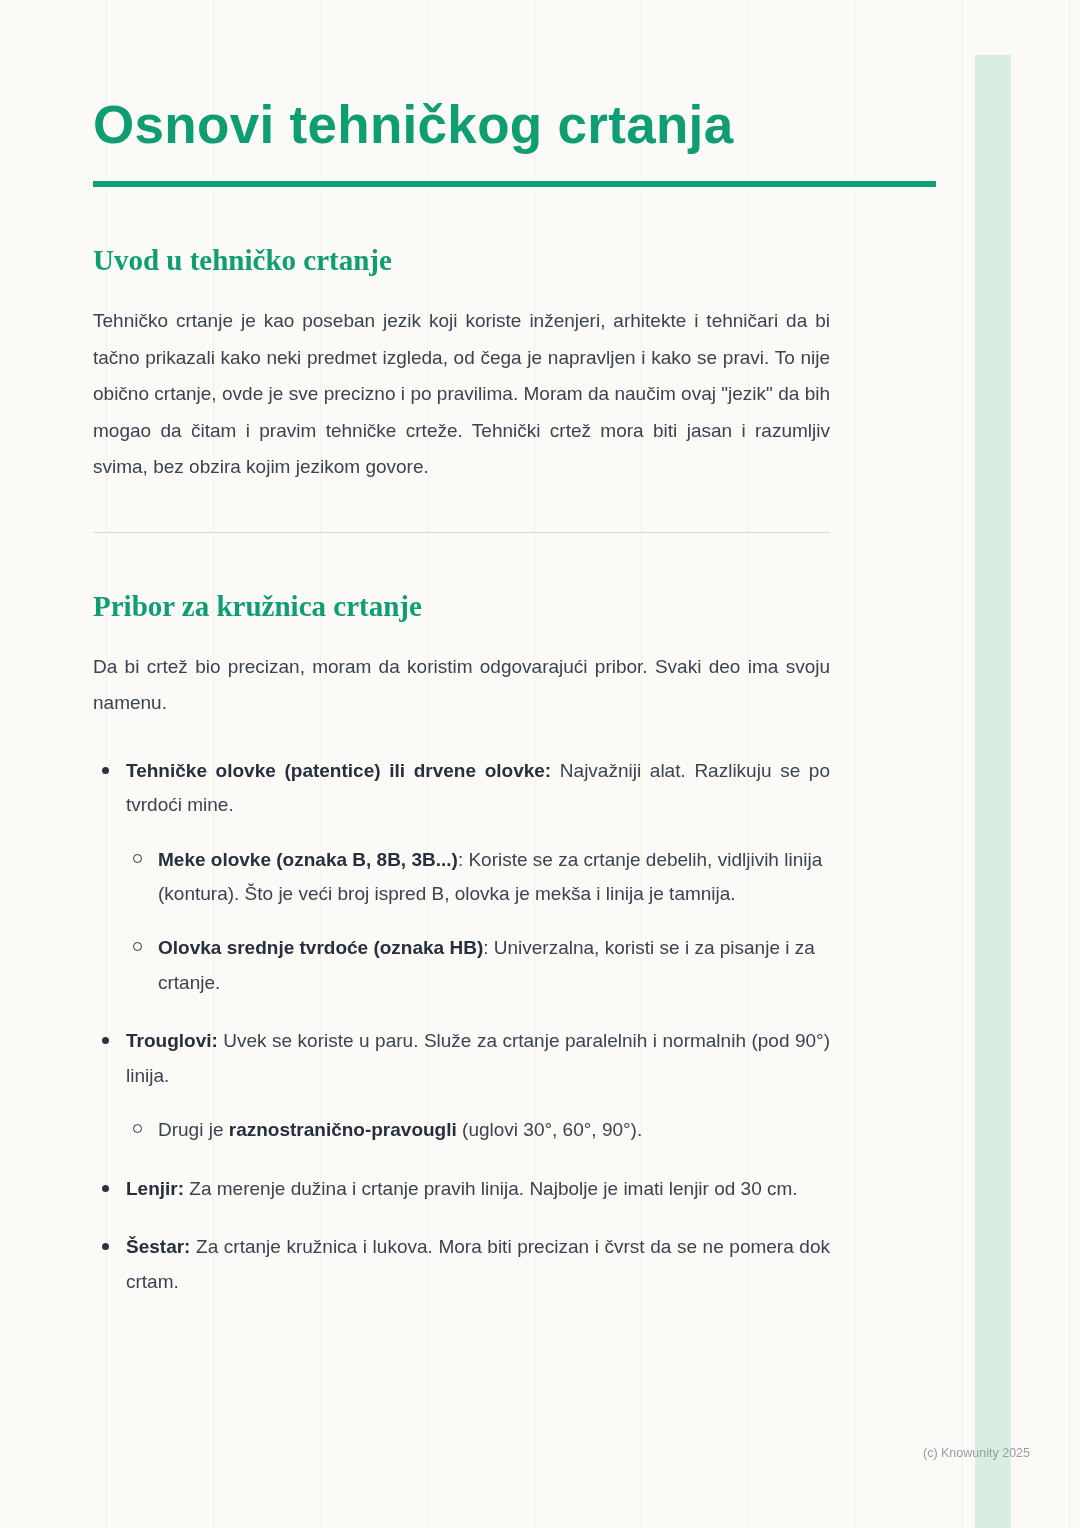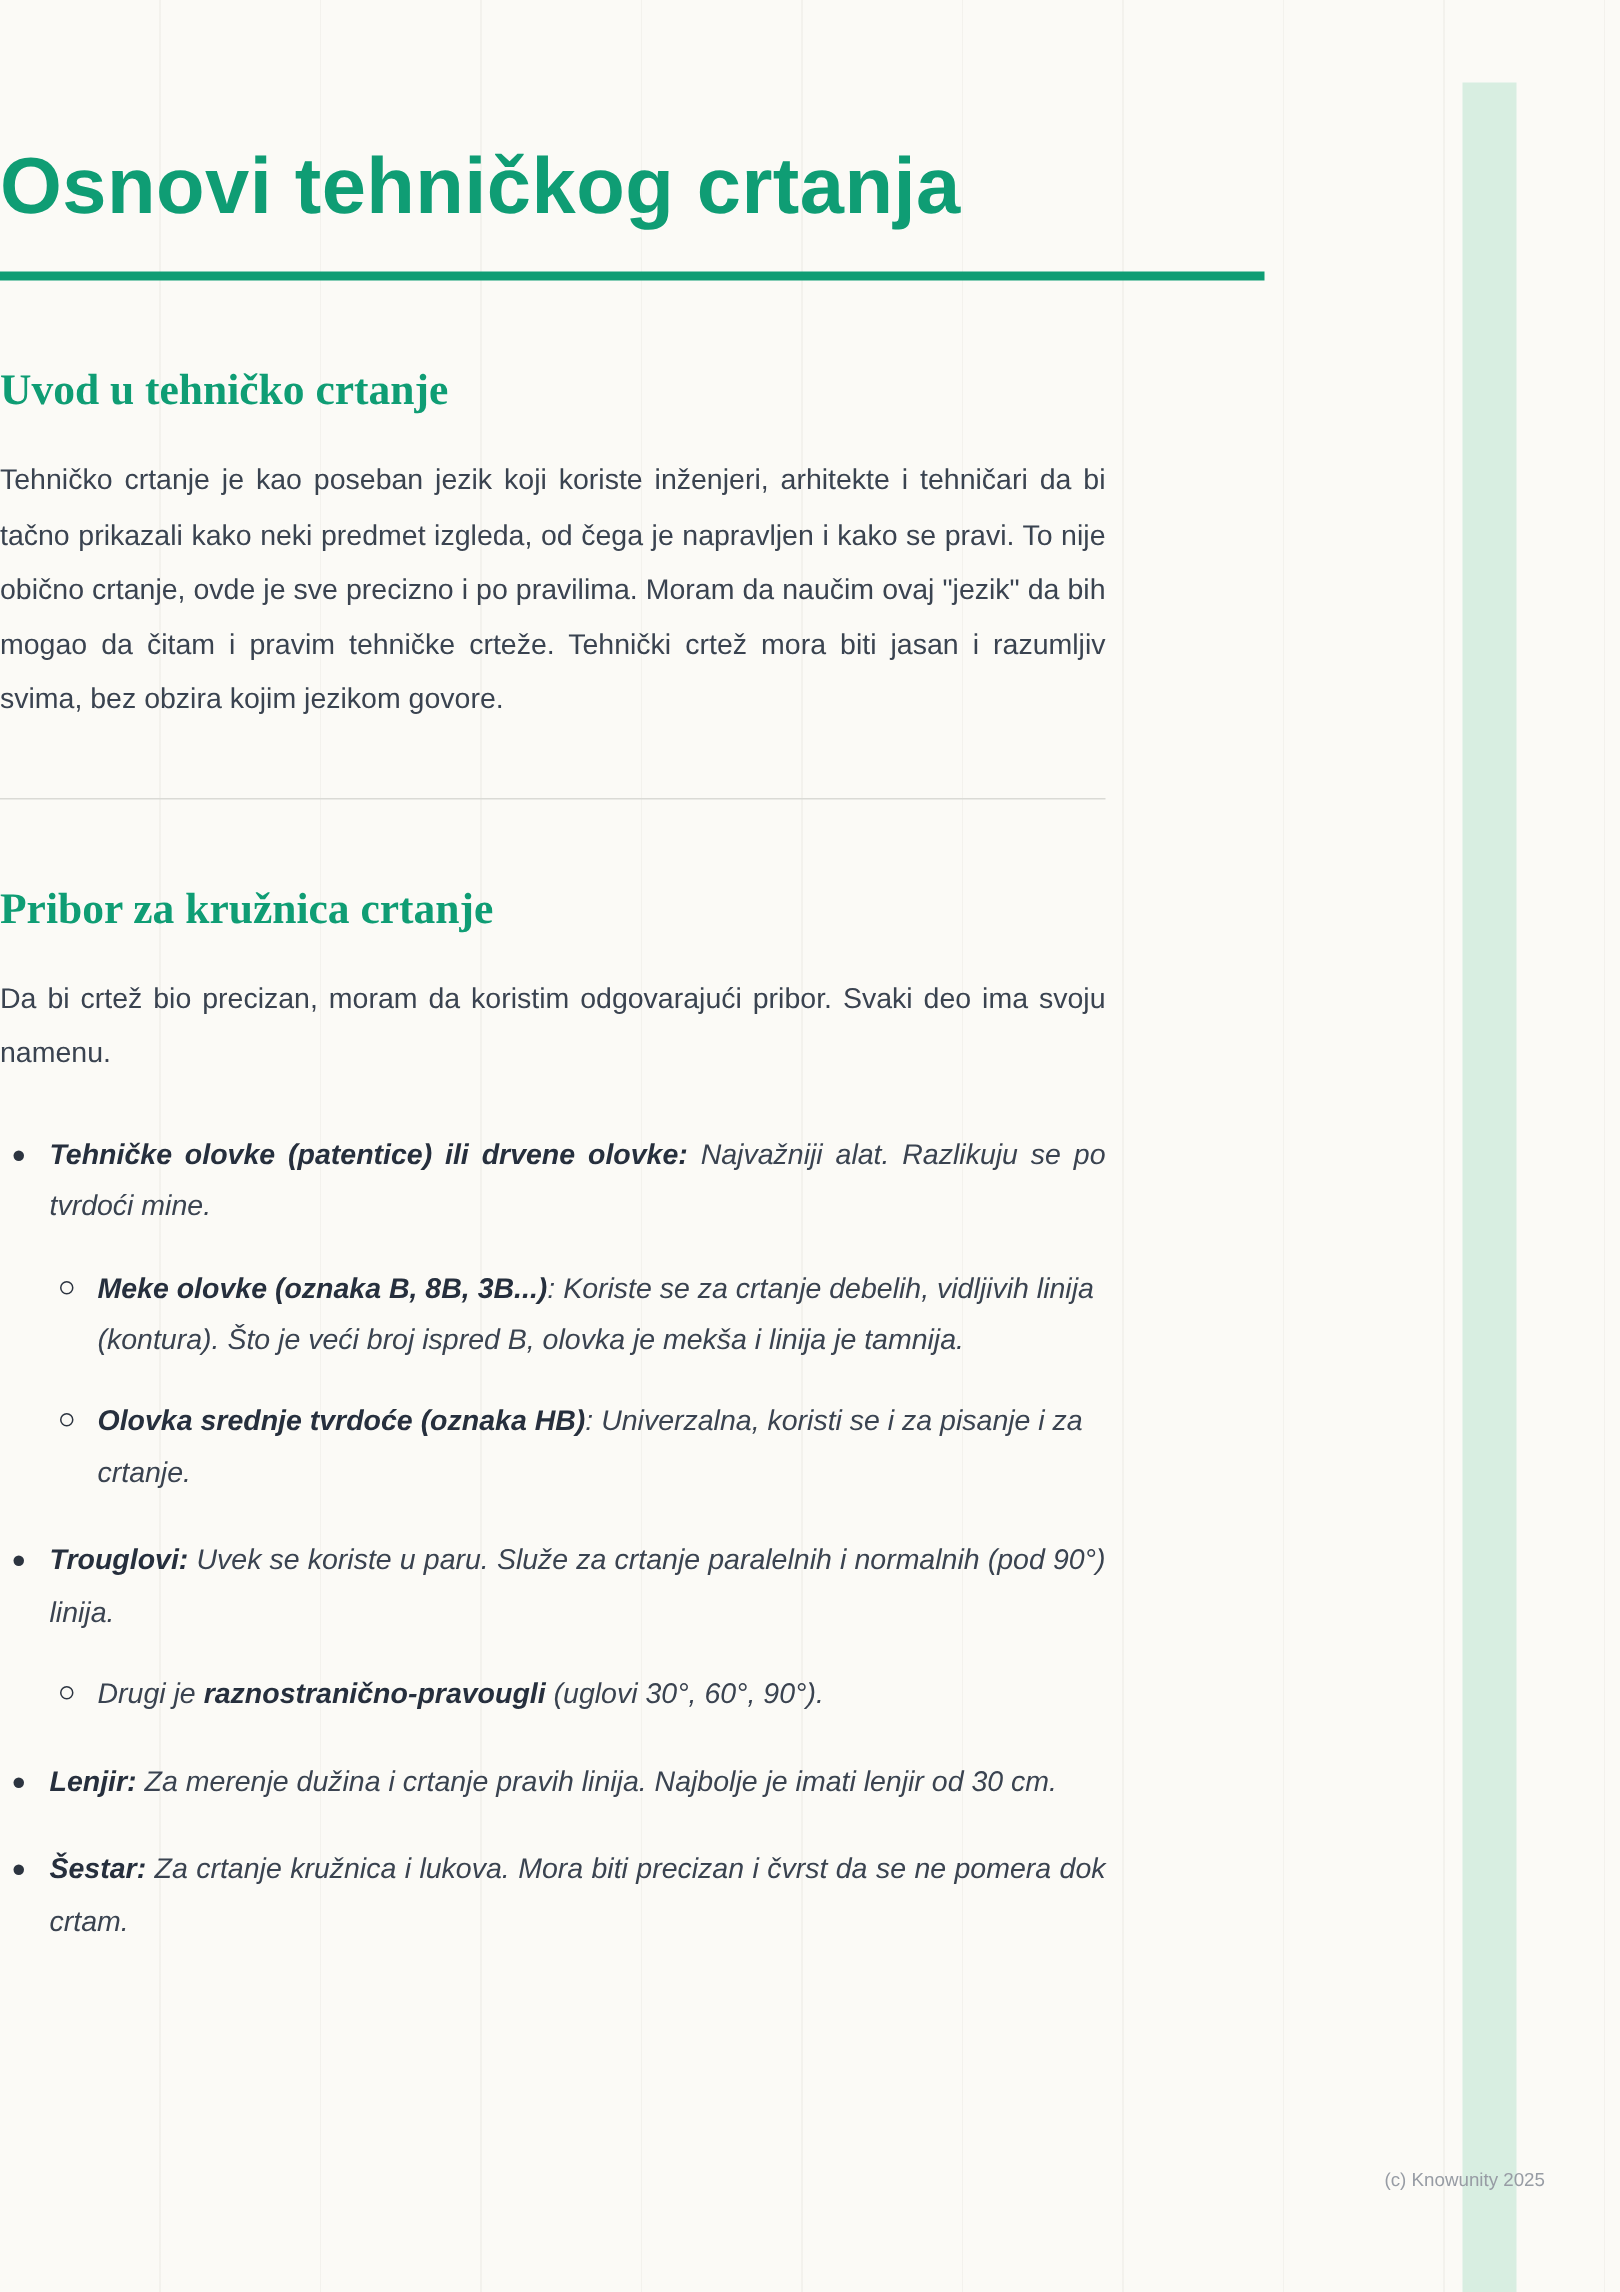--- a/index.html
+++ b/index.html
@@ -28,20 +28,21 @@
   .stripe{
     position:absolute;
     top:55px; bottom:0;
     left:975px; width:36px;
     background:var(--stripe);
   }
   .content{
     position:relative;
     width:843px;
     padding:95px 0 0 0;
+    margin-left:93px;
   }
   h1.page-title{
     margin:0;
     font-size:53px;
     line-height:1.12;
     font-weight:700;
     color:var(--accent);
     letter-spacing:0.3px;
   }
   .title-rule{
@@ -71,21 +72,20 @@
     border:none;
     border-top:1px solid #dadad5;
     max-width:737px;
     margin:46px 0 0 0;
   }
   ul.bullets{
     list-style:none;
     margin:32px 0 0 0;
     padding:0;
     max-width:737px;
-    font-style:italic;
   }
   ul.bullets > li{
     position:relative;
     padding-left:33px;
     margin-bottom:24px;
     font-size:19px;
     line-height:1.82;
     color:var(--text-color);
     text-align:justify;
   }

